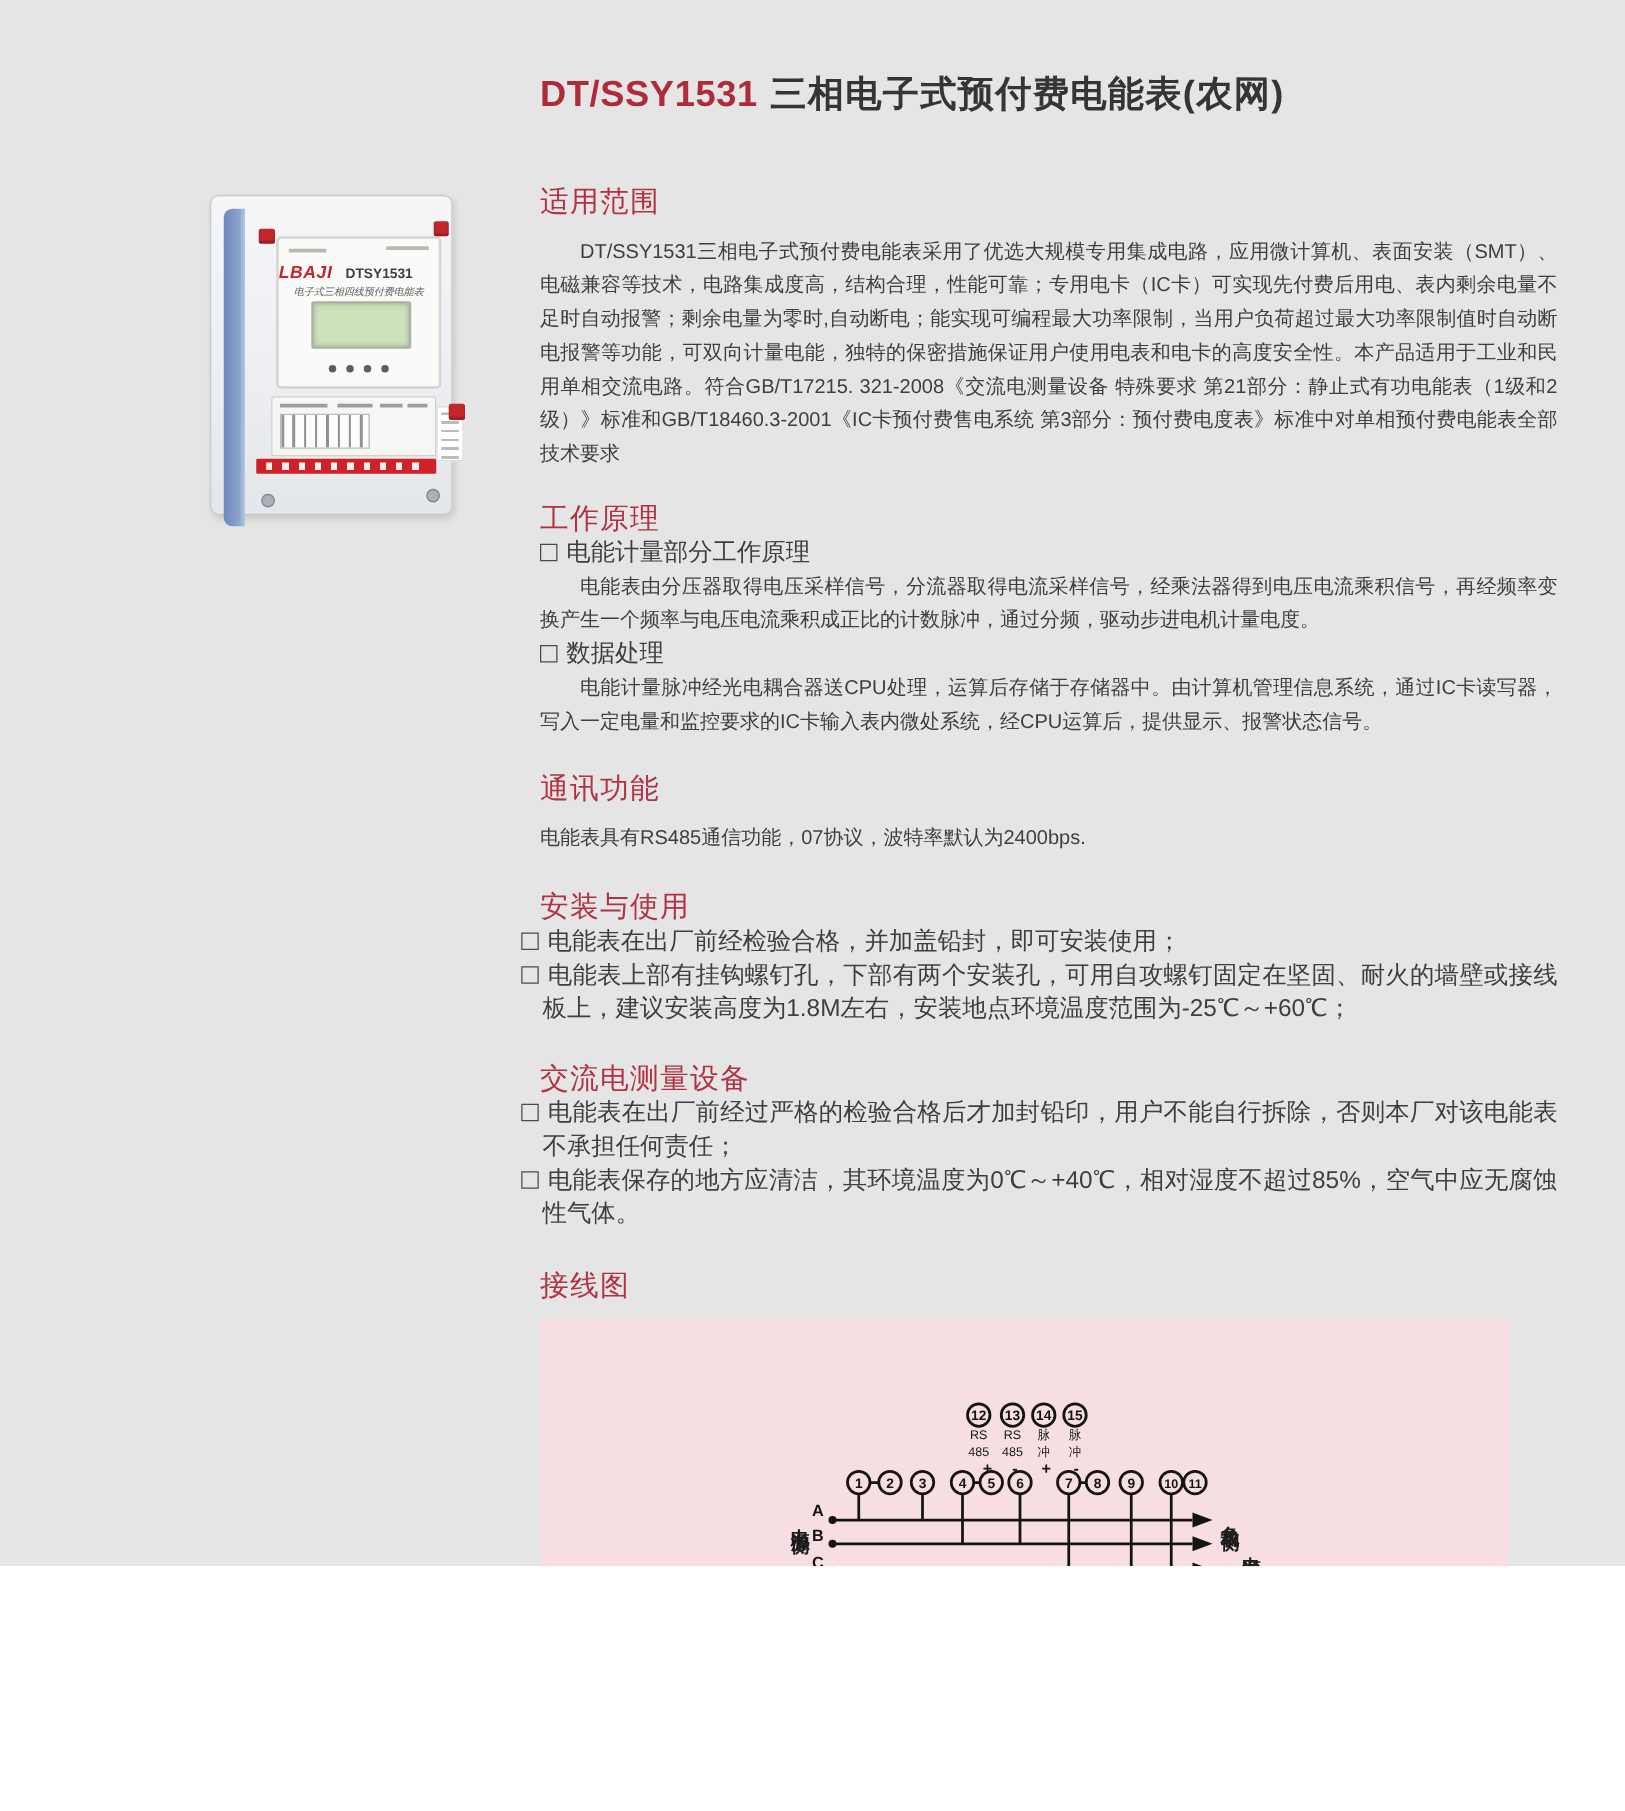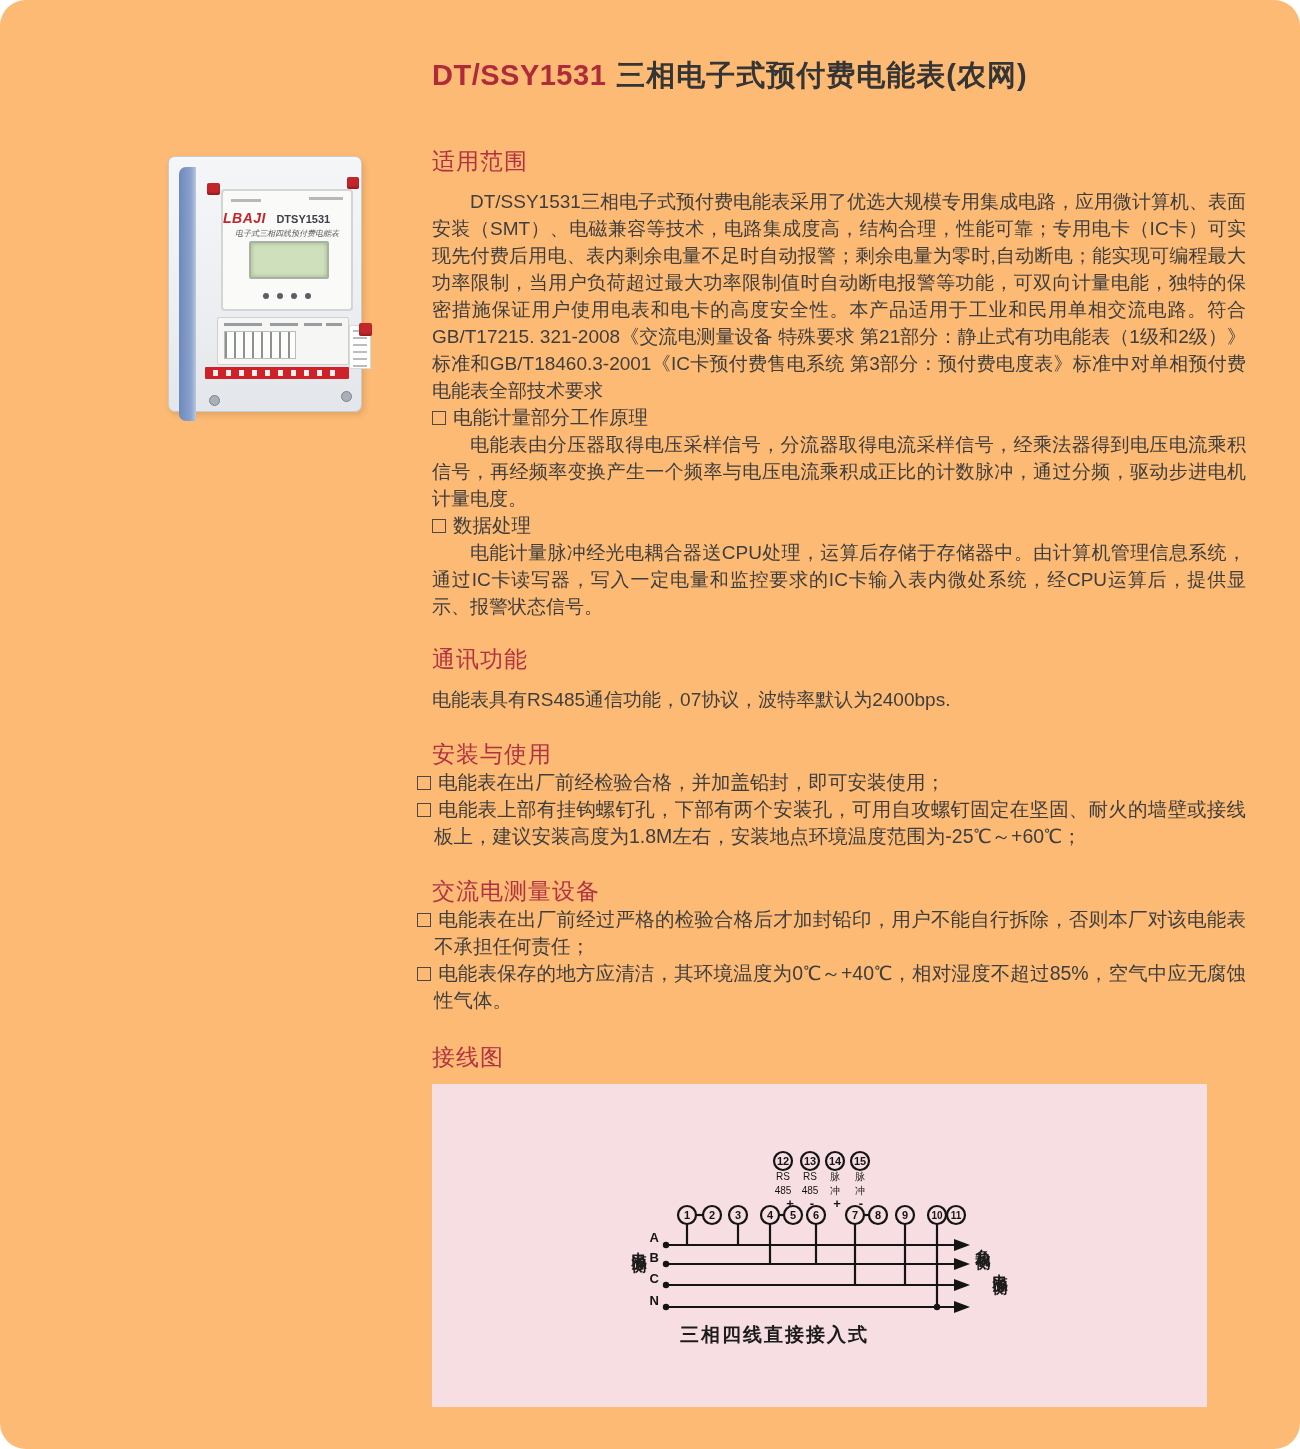--- a/index.html
+++ b/index.html
@@ -1,27 +1,27 @@
 <!DOCTYPE html>
 <html><head>
 <meta charset="utf-8">
 <style>
   html,body{margin:0;padding:0;background:#ffffff;}
-  .page{position:relative;width:1300px;height:1449px;background:#fdba74;overflow:hidden;
-        font-family:"Liberation Sans",sans-serif;color:#3e3e3e;border-radius:26px;}
+  .page{position:relative;width:1300px;height:1253px;background:#e5e5e5;overflow:hidden;
+        font-family:"Liberation Sans",sans-serif;color:#3e3e3e;}
 
   
   .title{position:absolute;left:432px;top:56px;white-space:nowrap;}
   .title .model{font-size:29px;font-weight:bold;color:#b02b3a;letter-spacing:.5px;}
   .title .name{font-size:29px;font-weight:600;color:#353535;margin-left:10px;letter-spacing:1px;}
 
   
   .content{position:absolute;left:432px;top:146px;width:814px;}
   h2{font-size:23px;line-height:30px;font-weight:500;color:#b13343;margin:0;letter-spacing:1px;}
-  .para{font-size:19px;line-height:27px;color:#3e3e3e;text-align:justify;margin:0;}
+  .para{font-size:16px;line-height:27px;color:#3e3e3e;text-align:justify;margin:0;}
   .indent{text-indent:2em;}
   .h-principle{margin-top:22px;}
   .h-comm{margin-top:24px;}
   .h-install{margin-top:26px;}
   .h-safety{margin-top:26px;}
   .h-wiring{margin-top:28px;}
   .mt12{margin-top:12px;}
   .mt8{margin-top:8px;}
   .item{font-size:19.5px;line-height:27px;color:#3e3e3e;margin:0;padding-left:2px;text-indent:-17px;text-align:justify;}
   .cb{display:inline-block;width:12px;height:12px;border:1.6px solid #4a4a4a;margin-right:7px;vertical-align:-1px;text-indent:0;}
@@ -121,20 +121,21 @@
       <div class="m-screw s-l"></div>
       <div class="m-screw s-r"></div>
     </div>
   </div>
 
   <div class="content">
 
     <h2>适用范围</h2>
     <p class="para indent mt12">DT/SSY1531三相电子式预付费电能表采用了优选大规模专用集成电路，应用微计算机、表面安装（SMT）、电磁兼容等技术，电路集成度高，结构合理，性能可靠；专用电卡（IC卡）可实现先付费后用电、表内剩余电量不足时自动报警；剩余电量为零时,自动断电；能实现可编程最大功率限制，当用户负荷超过最大功率限制值时自动断电报警等功能，可双向计量电能，独特的保密措施保证用户使用电表和电卡的高度安全性。本产品适用于工业和民用单相交流电路。符合GB/T17215. 321-2008《交流电测量设备 特殊要求 第21部分：静止式有功电能表（1级和2级）》标准和GB/T18460.3-2001《IC卡预付费售电系统 第3部分：预付费电度表》标准中对单相预付费电能表全部技术要求</p>
 
+    <h2 class="h-principle">工作原理</h2>
     <p class="bullet mt8"><span class="cb"></span><span>电能计量部分工作原理</span></p>
     <p class="para indent">电能表由分压器取得电压采样信号，分流器取得电流采样信号，经乘法器得到电压电流乘积信号，再经频率变换产生一个频率与电压电流乘积成正比的计数脉冲，通过分频，驱动步进电机计量电度。</p>
     <p class="bullet"><span class="cb"></span><span>数据处理</span></p>
     <p class="para indent">电能计量脉冲经光电耦合器送CPU处理，运算后存储于存储器中。由计算机管理信息系统，通过IC卡读写器，写入一定电量和监控要求的IC卡输入表内微处系统，经CPU运算后，提供显示、报警状态信号。</p>
 
     <h2 class="h-comm">通讯功能</h2>
     <p class="para mt12">电能表具有RS485通信功能，07协议，波特率默认为2400bps.</p>
 
     <h2 class="h-install">安装与使用</h2>
     <p class="item mt12"><span class="cb"></span><span>电能表在出厂前经检验合格，并加盖铅封，即可安装使用；</span></p>

